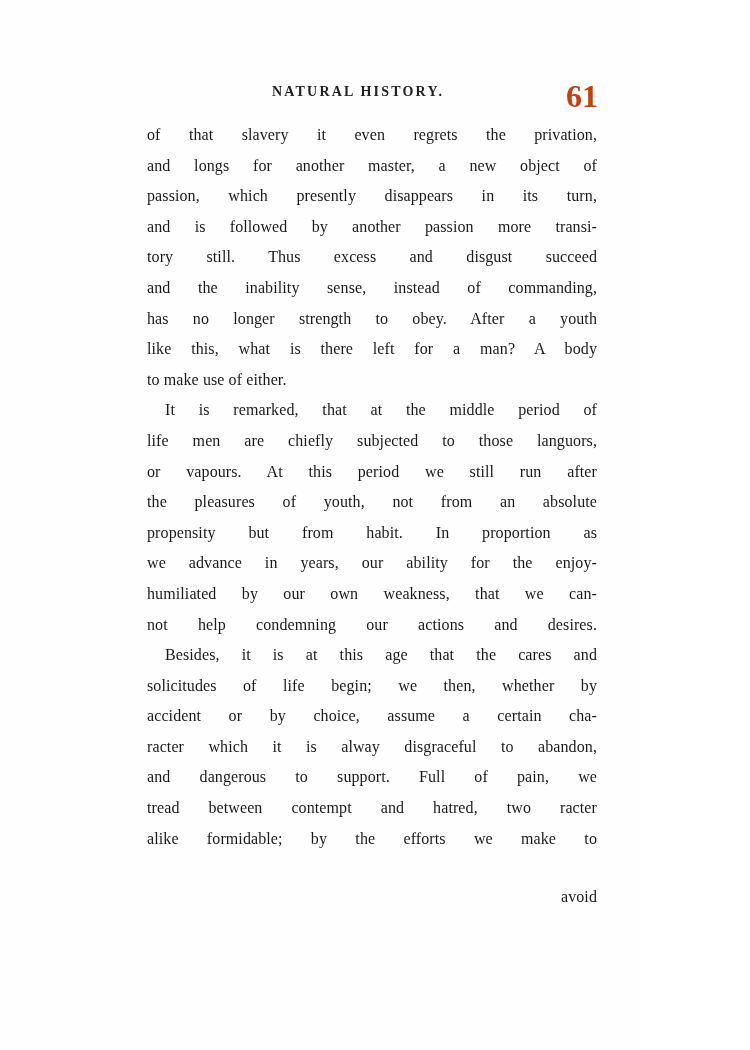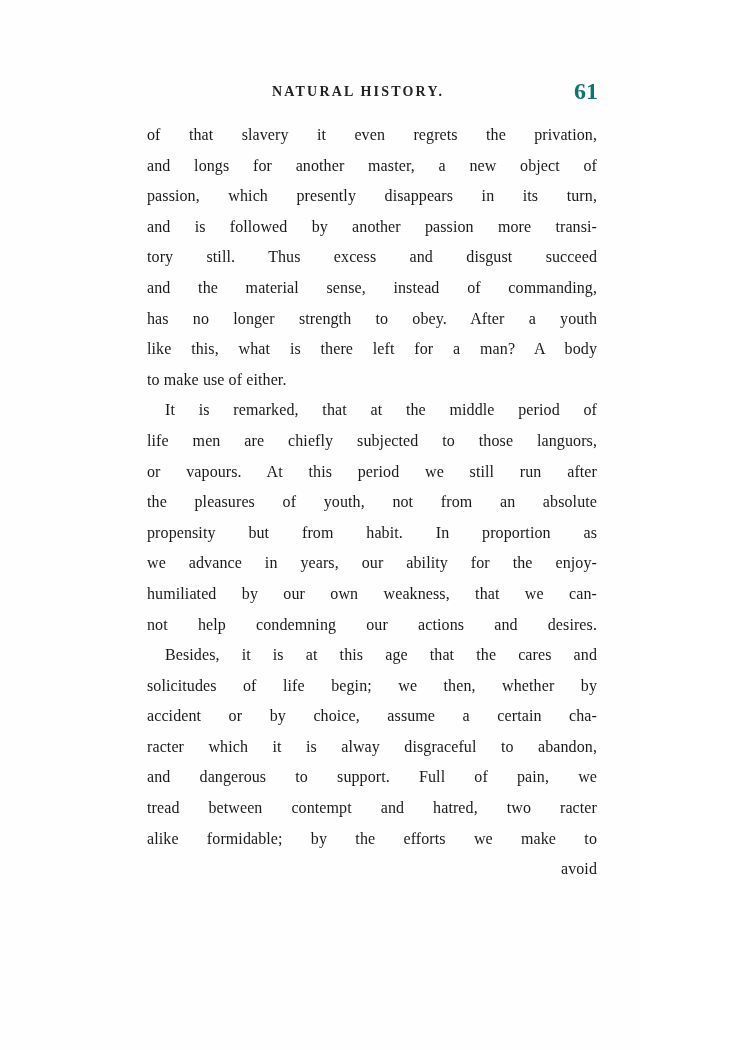--- a/index.html
+++ b/index.html
@@ -35,23 +35,23 @@
       top: 4px;
       font-size: 14px;
       letter-spacing: 2.2px;
       font-weight: bold;
       color: #222;
     }
     .page-number {
       position: absolute;
       right: 2px;
       top: -2px;
-      font-size: 24px;
+      font-size: 32px;
       font-weight: bold;
-      color: #0f766e;
+      color: #c2410c;
     }
     .text-block {
       position: absolute;
       left: 147px;
       top: 120px;
       width: 450px;
     }
     .line {
       height: 30.6px;
       line-height: 30.6px;
@@ -63,39 +63,40 @@
     }
     .line.indent {
       padding-left: 18px;
     }
     .line.last {
       text-align-last: left;
     }
     .line.right {
       text-align: left;
       text-align-last: right;
+      margin-top: 28px;
     }
   </style>
 </head>
 <body>
 
 <div class="page">
 
   <div class="running-head">
     <span class="running-title">NATURAL HISTORY.</span>
     <span class="page-number">61</span>
   </div>
 
   <div class="text-block">
     <div class="line">of that slavery  it even  regrets the privation,</div>
     <div class="line">and longs for another master, a new  object of</div>
     <div class="line">passion, which presently disappears in its turn,</div>
     <div class="line">and is followed by another passion more transi-</div>
     <div class="line">tory still.   Thus  excess and disgust  succeed</div>
-    <div class="line">and the material sense, instead of commanding,</div>
+    <div class="line">and the inability sense, instead of commanding,</div>
     <div class="line">has no longer strength to obey.  After a youth</div>
     <div class="line">like this, what is there left for a man?  A body</div>
     <div class="line last">to make use of either.</div>
     <div class="line indent">It is remarked, that at the middle period of</div>
     <div class="line">life men are chiefly subjected to those languors,</div>
     <div class="line">or vapours.   At  this period we still run after</div>
     <div class="line">the  pleasures  of youth,  not from an absolute</div>
     <div class="line">propensity but from habit.   In proportion as</div>
     <div class="line">we advance in years, our ability for the enjoy-</div>
     <div class="line">humiliated by our own weakness, that we can-</div>

